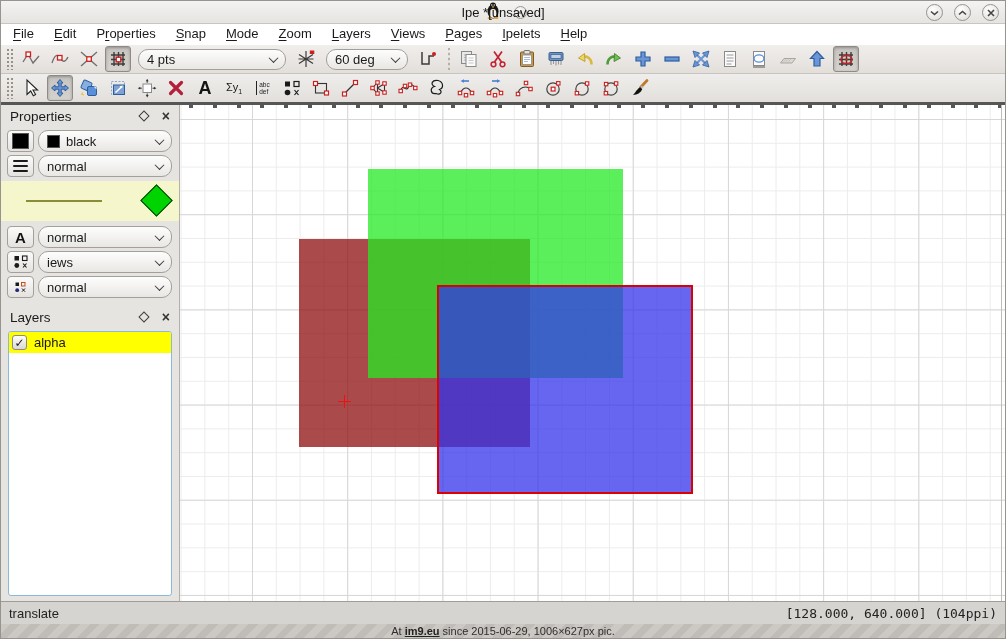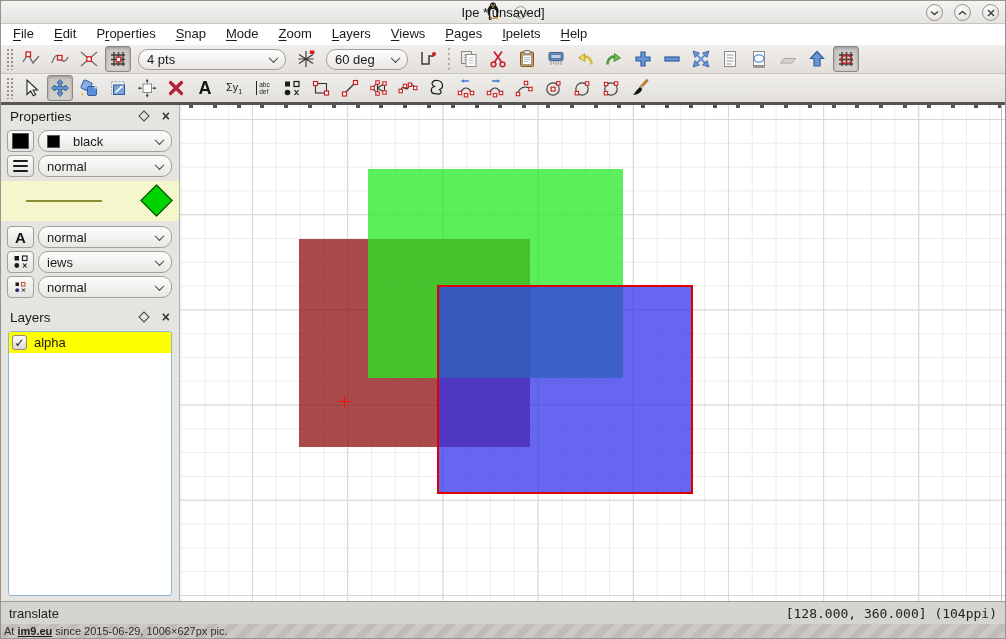--- a/index.html
+++ b/index.html
@@ -38,21 +38,21 @@
     background-image:radial-gradient(circle, #979289 0.9px, transparent 1.2px);
     background-size:4px 5px; background-position:center; background-repeat:repeat-y; }
   .tb-btn { width:26px; height:26px; display:flex; align-items:center; justify-content:center;
     border:1px solid transparent; border-radius:3px; flex:none; }
   .tb-btn.pressed { background:linear-gradient(#c7c4c0,#d6d3cf); border-color:#8e8b86;
     box-shadow:inset 0 1px 3px rgba(0,0,0,.28); }
   .tb-btn svg { display:block; }
 
   
   .combo { display:flex; align-items:center; background:linear-gradient(#fdfdfd,#e9e7e4);
-    border:1px solid #a3a09b; border-radius:10px; height:21px; padding:0 8px; gap:13px; flex:none; }
+    border:1px solid #a3a09b; border-radius:10px; height:21px; padding:0 8px; gap:6px; flex:none; }
   .combo .label { flex:1; white-space:nowrap; }
   .chev { width:7px; height:7px; border-right:1.7px solid #3c3c3c; border-bottom:1.7px solid #3c3c3c;
     transform:rotate(45deg) translate(-1px,-1px); flex:none; }
   .swatch { width:13px; height:13px; border:1px solid #555; flex:none; }
 
   
   .main { flex:1; display:flex; min-height:0; }
   .left-panel { width:179px; flex:none; border-right:1px solid #b3b0ab; background:#e6e4e1;
     display:flex; flex-direction:column; }
   .panel-header { height:22px; display:flex; align-items:center; padding:0 9px; font-size:13.5px; flex:none; }
@@ -95,21 +95,21 @@
   .paper-edge { position:absolute; top:0; bottom:0; left:821px; width:1px; background:#bdbdbd; }
   .ipe-rect { position:absolute; }
   .ipe-cross { position:absolute; width:13px; height:13px; }
   .ipe-cross .ch { position:absolute; left:0; top:5.7px; width:13px; height:1.6px; }
   .ipe-cross .cv { position:absolute; top:0; left:5.7px; width:1.6px; height:13px; }
 
   
   .statusbar { height:23px; flex:none; background:#d6d4d0; border-top:1px solid #a09d98;
     display:flex; align-items:center; justify-content:space-between; padding:0 8px; font-size:13px; color:#222; }
   .statusbar .coords { font-family:"DejaVu Sans Mono",monospace; font-size:13px; }
-  .captionbar { height:14px; flex:none; display:flex; align-items:center; justify-content:flex-start;
+  .captionbar { height:14px; flex:none; display:flex; align-items:center; justify-content:center;
     padding:0 3px; font-size:11px; color:#2e2e2e;
     background:repeating-linear-gradient(135deg,#ccc9c5 0 7px,#c0bdb8 7px 14px); }
   .captionbar .site { font-weight:bold; text-decoration:underline; color:#222; }
 
   .math-icn { font-size:11px; color:#1a1a1a; }
   .para-icn { border-left:1.3px solid #222; padding-left:2px; font-size:6.5px; line-height:1.15; color:#222; }
 </style>
 </head>
 <body>
 
@@ -568,20 +568,20 @@
           <div class="ipe-cross" style="left: 158px; top: 290px;">
             <div class="ch" style="background:#ee1111"></div>
             <div class="cv" style="background:#ee1111"></div>
           </div>
         </div>
     </div>
   </div>
 
   <div class="statusbar">
     <span>translate</span>
-    <span class="coords">[128.000, 360.000] (104ppi)</span>
+    <span class="coords">[128.000, 640.000] (104ppi)</span>
   </div>
 
   <div class="captionbar">
     <span><span>At </span><span class="site">im9.eu</span><span> since 2015-06-29, 1006×627px pic.</span></span>
   </div>
 
 </div>
 
 </body></html>

